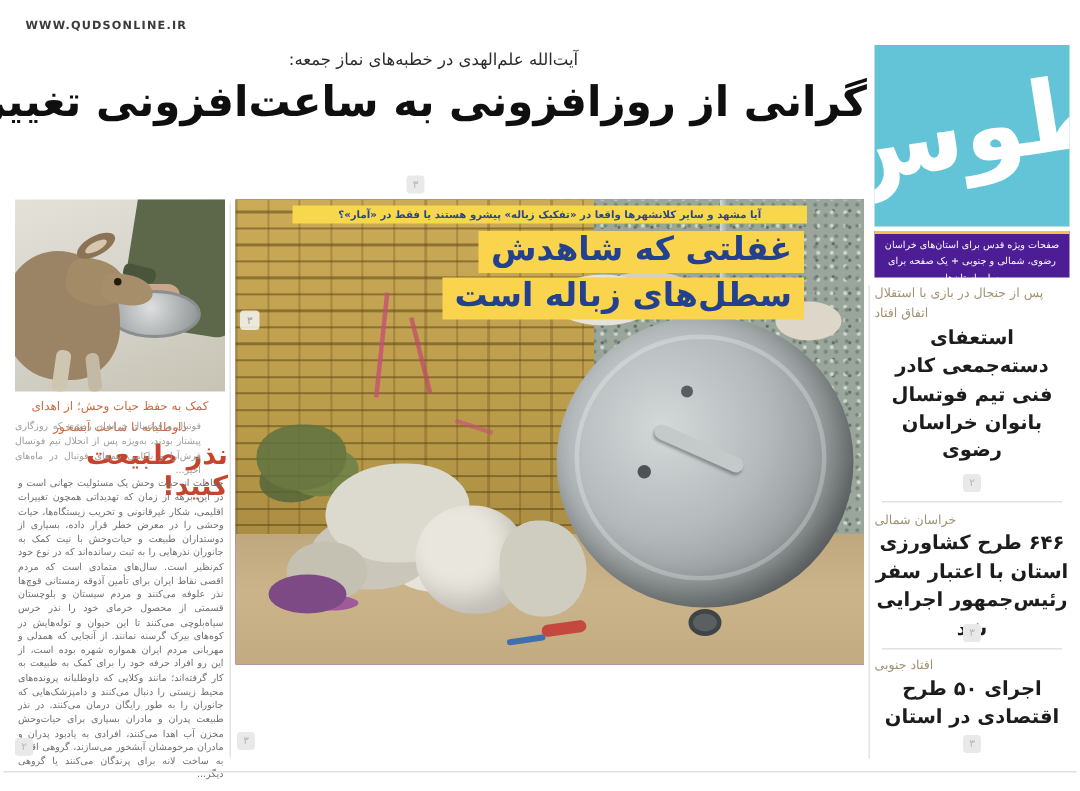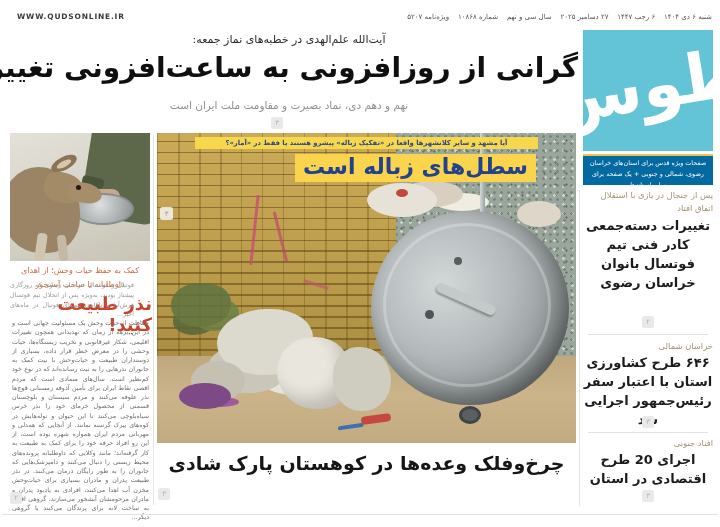--- a/index.html
+++ b/index.html
@@ -13,21 +13,21 @@
 
   
   .site-url { left:17px; top:12px; direction:ltr; font-size:7.5px; font-weight:bold;
               letter-spacing:.8px; color:#3a3a3a; }
   .date-line { right:8px; top:13px; font-size:7px; color:#555; white-space:pre; }
 
   
   .logo-box { left:583px; top:30px; width:130px; height:121px; background:#62c4d6;
               display:flex; align-items:center; justify-content:center; overflow:hidden; }
   .logo-text { color:#ffffff; font-size:66px; font-weight:bold; transform:rotate(-9deg) translateY(-4px); }
-  .masthead-banner { left:583px; top:154px; width:130px; height:31px; background:#0369a1;
+  .masthead-banner { left:583px; top:154px; width:130px; height:31px; background:#4c1d95;
               border-top:2px solid #f0c24b; color:#fff; font-size:6.4px; line-height:1.75;
               text-align:center; padding:2px 5px; }
 
   
   .lead-kicker { left:0; top:33px; width:578px; text-align:center; font-size:11px; color:#2a2a2a; }
   .lead-headline { left:0; top:51px; width:578px; text-align:center; font-size:28px;
               font-weight:bold; color:#0f0f0f; white-space:nowrap; }
   .lead-sub { left:0; top:99px; width:578px; text-align:center; font-size:10.5px; color:#8f8f8f; }
 
   .pgbox { width:12px; height:12px; background:#e9e9e9; border-radius:2.5px; color:#b5b5b5;
@@ -129,43 +129,41 @@
   .ph-pgbox { left:3px; top:74px; width:13px; height:13px; background:rgba(245,245,245,.85);
       border-radius:2.5px; color:#9a9a9a; font-size:7px; display:flex; align-items:center; justify-content:center; }
 
   
   .bottom-headline { left:157px; top:452px; width:419px; text-align:center; font-size:19px;
       font-weight:bold; color:#161616; }
   .bottom-pgbox { left:158px; top:488px; }
 
   
   .rc { left:583px; width:130px; }
-  .rc-kicker { text-align:right; font-size:8.4px; color:#a39274; line-height:1.6; }
+  .rc-kicker { text-align:left; font-size:8.4px; color:#a39274; line-height:1.6; }
   .rc-headline { text-align:center; font-size:13px; font-weight:bold; color:#1c1c1c; line-height:1.45; }
   .rc-body { font-size:6.3px; color:#9a9a9a; text-align:justify; line-height:1.55; width:124px; right:586px; }
   .rc-pgbox { left:642px; }
 
   .bottom-rule { left:0; top:514px; width:720px; }
 </style>
 </head>
 <body>
 
 <div id="page">
 
   <div class="abs site-url">WWW.QUDSONLINE.IR</div>
-  <div class="abs date-line">شنبه ۶ دی ۱۴۰۴    ۶ رجب ۱۴۴۷    ۲۷ دسامبر ۲۰۲۵    سال سی و نهم    شماره ۱۰۸۶۸    ویژه‌نامه ۵۲۰۷</div>
 
   <div class="abs logo-box">
     <span class="logo-text">طوس</span>
   </div>
   <div class="abs masthead-banner">صفحات ویژه قدس برای استان‌های خراسان رضوی، شمالی و جنوبی + یک صفحه برای سایر استان‌ها</div>
 
   <div class="abs lead-kicker">آیت‌الله علم‌الهدی در خطبه‌های نماز جمعه:</div>
   <div class="abs lead-headline">گرانی از روزافزونی به ساعت‌افزونی تغییر پیدا کرده است</div>
-  <div class="abs lead-sub">نهم و دهم دی، نماد بصیرت و مقاومت ملت ایران است</div>
   <div class="abs pgbox" style="left:271px; top:117px;">۳</div>
 
   <div class="abs animal-photo">
     <div class="abs ap-arm"></div>
     <div class="abs ap-cuff"></div>
     <div class="abs ap-hand"></div>
     <div class="abs ap-bowl"></div>
     <div class="abs ap-deer-body"></div>
     <div class="abs ap-deer-neck"></div>
     <div class="abs ap-deer-head"></div>
@@ -202,38 +200,38 @@
     <div class="abs ph-bin-bolt2"></div>
     <div class="abs ph-wheel"></div>
     <div class="abs trash1"></div>
     <div class="abs trash2"></div>
     <div class="abs trash3"></div>
     <div class="abs trash4"></div>
     <div class="abs trash-purple"></div>
     <div class="abs trash-scrap"></div>
     <div class="abs ph-strip">آیا مشهد و سایر کلانشهرها واقعا در «تفکیک زباله» پیشرو هستند یا فقط در «آمار»؟</div>
     <div class="abs ph-title">
+      <div><span>غفلتی که شاهدش</span></div>
       <div><span>سطل‌های زباله است</span></div>
     </div>
     <div class="abs ph-pgbox">۳</div>
   </div>
 
-  <div class="abs bottom-headline">چرخ‌وفلک وعده‌ها در کوهستان پارک شادی</div>
   <div class="abs pgbox bottom-pgbox">۳</div>
 
   <div class="abs rc rc-kicker" style="top:189px;">پس از جنجال در بازی با استقلال اتفاق افتاد</div>
-  <div class="abs rc rc-headline" style="top:217px;">تغییرات دسته‌جمعی کادر فنی تیم فوتسال بانوان خراسان رضوی</div>
+  <div class="abs rc rc-headline" style="top:217px;">استعفای دسته‌جمعی کادر فنی تیم فوتسال بانوان خراسان رضوی</div>
   <div class="abs rc-body" style="top:280px;">فوتبال و فوتسال خراسان رضوی که روزگاری پیشتاز بودند، به‌ویژه پس از انحلال تیم فوتسال فرش‌آرا و ناکامی تیم‌های فوتبال در ماه‌های اخیر...</div>
   <div class="abs pgbox rc-pgbox" style="top:316px;">۲</div>
   <div class="abs hdiv" style="left:588px; top:334px; width:120px;"></div>
 
   <div class="abs rc rc-kicker" style="top:340px;">خراسان شمالی</div>
   <div class="abs rc rc-headline" style="top:354px;">۶۴۶ طرح کشاورزی استان با اعتبار سفر رئیس‌جمهور اجرایی شد</div>
   <div class="abs pgbox rc-pgbox" style="top:416px;">۳</div>
   <div class="abs hdiv" style="left:588px; top:432px; width:120px;"></div>
 
   <div class="abs rc rc-kicker" style="top:437px;">افتاد جنوبی</div>
-  <div class="abs rc rc-headline" style="top:451px;">اجرای 20 طرح اقتصادی در استان</div>
+  <div class="abs rc rc-headline" style="top:451px;">اجرای ۵۰ طرح اقتصادی در استان</div>
   <div class="abs pgbox rc-pgbox" style="top:490px;">۳</div>
 
   <div class="abs hdiv bottom-rule"></div>
 
 </div>
 
 </body></html>

